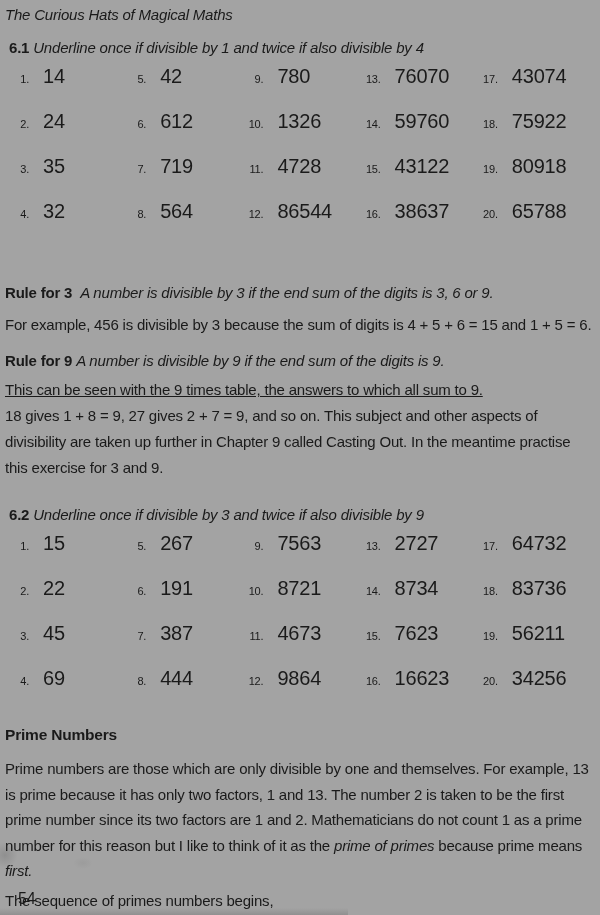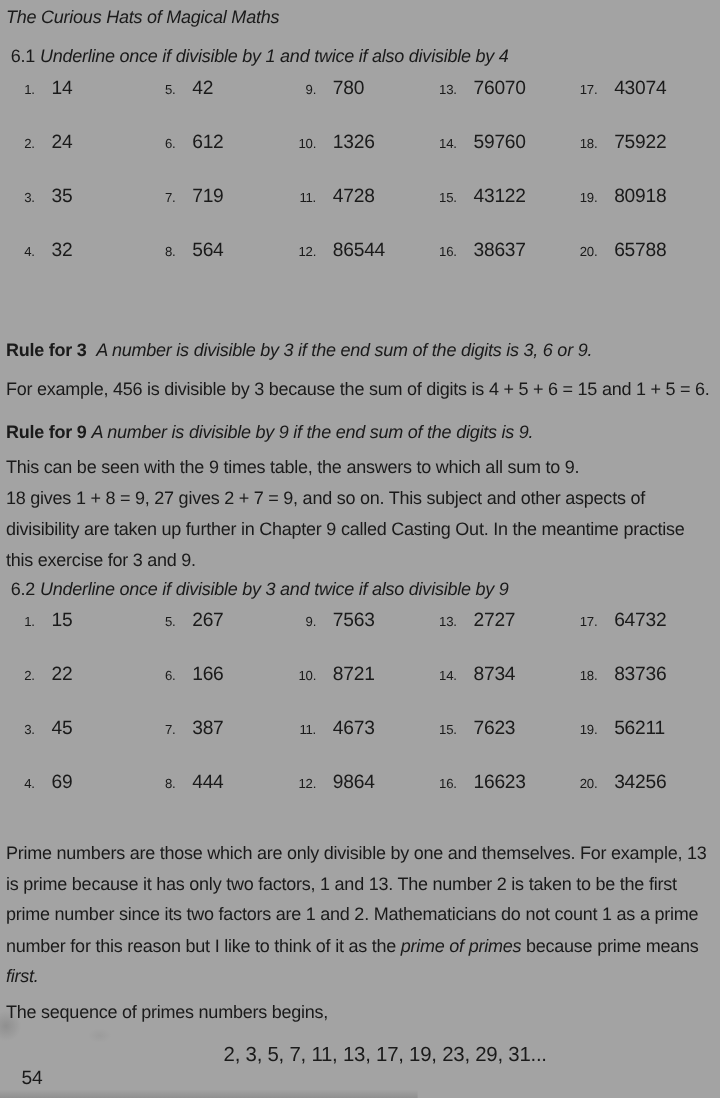--- a/index.html
+++ b/index.html
@@ -23,55 +23,55 @@
     font-style: italic;
     font-weight: 400;
     margin-left: 0;
   }
 
   .ex-heading {
     margin-top: 16px;
     margin-left: 4px;
     font-size: 15px;
   }
-  .ex-num { font-weight: normal; font-style: normal; }
+  .ex-num { font-weight: bold; font-style: normal; }
   .ex-instr { font-style: italic; }
 
   .qgrid {
     margin-top: 7px;
     margin-left: 4px;
     display: grid;
     grid-template-rows: repeat(4, 45px);
     grid-template-columns: repeat(5, 1fr);
     grid-auto-flow: column;
   }
   .qitem { display: flex; align-items: baseline; padding-top: 2px; }
   .qnum {
     display: inline-block;
     width: 20px;
     text-align: right;
     font-size: 11px;
     font-weight: 400;
     margin-right: 14px;
     flex: none;
   }
-  .qval { font-size: 16px; }
+  .qval { font-size: 20px; }
 
   .rule-line { font-size: 15px; line-height: 20px; }
   .rule-label { font-weight: bold; text-align: center; }
   .rule-text { font-style: italic; margin-top: 32px; }
   .rule3 { margin-top: 40px; }
   .rule9 { margin-top: 13px; }
 
   .body-text { font-size: 15px; line-height: 26px; }
   .example-line { margin-top: 9px; }
   .nine-note { margin-top: 6px; }
-  .nine-note .first-line { display: block; }
-
-  .ex-heading-2 { margin-top: 2px; }
+  .nine-note .first-line { display: block; text-decoration: underline; }
+
+  .ex-heading-2 { margin-top: 25px; }
 
   .section-heading {
     margin-top: 16px;
     font-size: 15.5px;
     font-weight: bold;
   }
 
   .prime-para { margin-top: 12px; line-height: 25.5px; }
   .inline-italic { font-style: italic; }
 
@@ -273,21 +273,21 @@
         <span class="qval">69</span>
       </div>
 
       <div class="qitem">
         <span class="qnum">5.</span>
         <span class="qval">267</span>
       </div>
 
       <div class="qitem">
         <span class="qnum">6.</span>
-        <span class="qval">166</span>
+        <span class="qval">191</span>
       </div>
 
       <div class="qitem">
         <span class="qnum">7.</span>
         <span class="qval">387</span>
       </div>
 
       <div class="qitem">
         <span class="qnum">8.</span>
         <span class="qval">444</span>
@@ -347,20 +347,21 @@
         <span class="qnum">19.</span>
         <span class="qval">56211</span>
       </div>
 
       <div class="qitem">
         <span class="qnum">20.</span>
         <span class="qval">34256</span>
       </div>
     </div>
 
+  <div class="section-heading">Prime Numbers</div>
 
   <div class="body-text prime-para">
     <span>Prime numbers are those which are only divisible by one and themselves. For example, 13 is prime because it has only two factors, 1 and 13. The number 2 is taken to be the first prime number since its two factors are 1 and 2. Mathematicians do not count 1 as a prime number for this reason but I like to think of it as the </span><span class="inline-italic">prime of primes</span><span> because prime means </span><span class="inline-italic">first.</span>
   </div>
 
   <div class="body-text seq-intro">The sequence of primes numbers begins,</div>
 
   <div class="primes-seq">2, 3, 5, 7, 11, 13, 17, 19, 23, 29, 31...</div>
 
   <div class="page-number">54</div>

